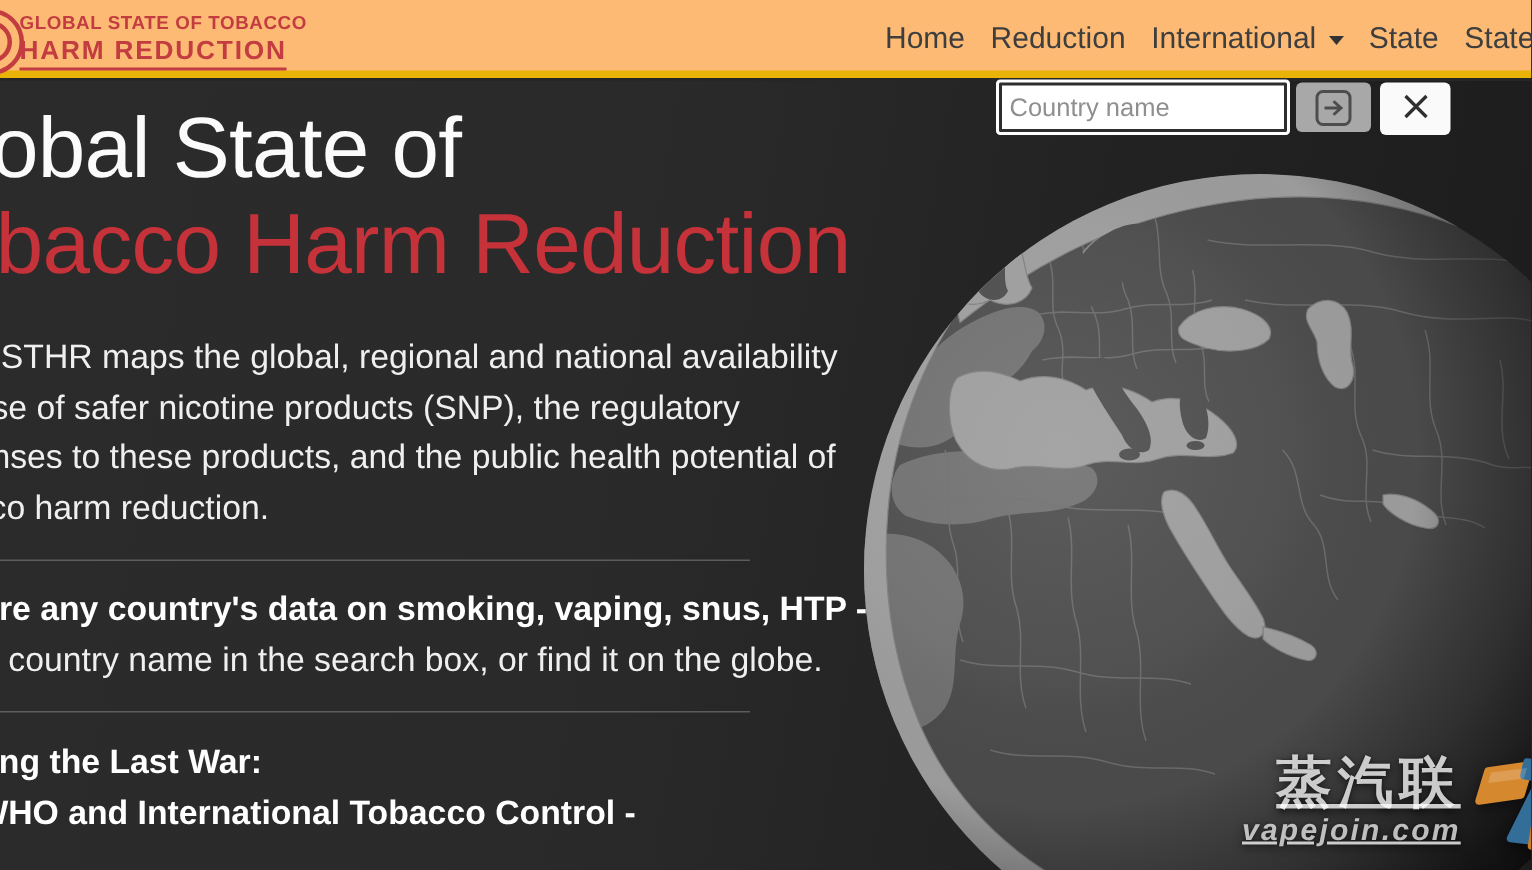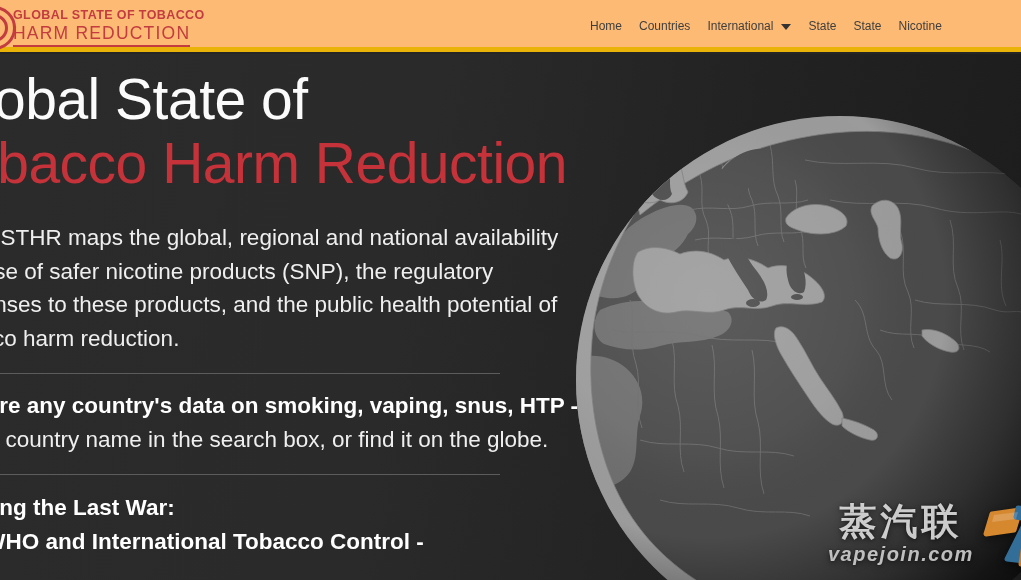--- a/index.html
+++ b/index.html
@@ -9,24 +9,24 @@
   
   .header{position:absolute;left:0;top:0;width:100%;height:52px;background:#fdba74;
           border-bottom:5px solid #eab308;box-sizing:border-box;}
   .logo{position:absolute;left:13px;top:5px;}
   .logo-mark{position:absolute;left:-41px;top:1px;width:44px;height:44px;border:3px solid #c23c40;
              border-radius:50%;box-sizing:border-box;}
   .logo-mark::before{content:"";position:absolute;left:5px;top:5px;right:5px;bottom:5px;
              border:3px solid #c23c40;border-radius:50%;}
   .logo-text{color:#c23c40;line-height:1;}
   .logo-line1{font-size:12.5px;font-weight:bold;letter-spacing:.4px;margin-top:4px;}
-  .logo-line2{font-size:17.5px;font-weight:normal;letter-spacing:1.2px;margin-top:3px;
+  .logo-line2{font-size:17.5px;font-weight:bold;letter-spacing:1.2px;margin-top:3px;
               padding-bottom:3px;border-bottom:2px solid #c23c40;display:inline-block;}
   .nav{position:absolute;left:590px;top:0;height:52px;display:flex;align-items:center;gap:17px;white-space:nowrap;}
-  .nav-item{font-size:12px;color:#3e3e3e;cursor:pointer;display:flex;align-items:center;}
+  .nav-item{font-size:20px;color:#3e3e3e;cursor:pointer;display:flex;align-items:center;}
   .caret{display:inline-block;width:0;height:0;border-left:5px solid transparent;
          border-right:5px solid transparent;border-top:6px solid #333;margin-left:8px;position:relative;top:1px;}
 
   
   .hero{position:absolute;left:0;top:54px;width:1021px;height:526px;
         background:linear-gradient(100deg,#2b2b2b 0%,#2a2a2a 40%,#222222 70%,#1c1c1c 100%);}
 
   
   .search-bar{position:absolute;left:666px;top:1px;display:flex;align-items:flex-start;gap:6px;z-index:30;}
   .search-input{width:178px;height:29px;border:2px solid #2e2e2e;box-shadow:0 0 0 2px #ffffff;
@@ -51,22 +51,22 @@
   .title-red{color:#c63239;}
   .para{font-size:22.5px;line-height:33.5px;color:#efefef;}
   .p-intro{margin-top:26px;}
   .p-hint{margin-top:15px;}
   .p-report{margin-top:16px;}
   .bold{font-weight:bold;color:#ffffff;}
   .divider{margin:18px 0 0 0;border:none;border-top:1.6px solid #5c5c5c;width:562px;}
 
   
   .watermark{position:absolute;left:828px;top:448px;display:flex;align-items:flex-start;gap:8px;z-index:20;}
-  .wm-text{text-align:center;color:rgba(255,255,255,.78);
-           text-shadow:0 2px 6px rgba(0,0,0,.55),0 0 2px rgba(0,0,0,.4);}
+  .wm-text{text-align:right;color:rgba(255,255,255,.78);
+           text-shadow:0 2px 6px rgba(0,0,0,.55),0 0 2px rgba(0,0,0,.4);text-decoration:underline;}
   .wm-cjk{font-size:37px;font-weight:bold;letter-spacing:4px;line-height:1.1;}
   .wm-domain{font-size:20px;font-weight:bold;font-style:italic;letter-spacing:1.5px;margin-top:0;
              color:rgba(255,255,255,.72);}
   .wm-logo{filter:drop-shadow(0 3px 4px rgba(0,0,0,.45));margin-top:2px;}
 </style>
 </head>
 <body>
 
 <div class="page">
 
@@ -76,21 +76,21 @@
       <div class="logo-text">
         <div class="logo-line1">GLOBAL STATE OF TOBACCO</div>
         <div class="logo-line2">HARM REDUCTION</div>
       </div>
     </div>
     <nav class="nav">
       <span class="nav-item">
           <span>Home</span>
         </span>
       <span class="nav-item">
-          <span>Countries</span>
+          <span>Reduction</span>
         </span>
       <span class="nav-item">
           <span>International</span>
           <span class="caret"></span>
         </span>
       <span class="nav-item">
           <span>State</span>
         </span>
       <span class="nav-item">
           <span>State</span>
@@ -197,20 +197,37 @@
                    C740,278 732,266 726,254 C722,248 722,244 726,240 Z"></path>
           <ellipse cx="753" cy="303" rx="7" ry="4"></ellipse>
           <path d="M788,262 L800,260 C804,270 808,282 804,292 C798,296 790,290 788,280 C786,272 786,266 788,262 Z"></path>
           <ellipse cx="797" cy="297" rx="6" ry="3"></ellipse>
         </g>
 
         <rect x="500" y="54" width="521" height="526" fill="url(#shade)"></rect>
       </g>
     </svg>
 
+    <div class="search-bar">
+      <input class="search-input" type="text" placeholder="Country name" style="">
+      <button class="btn-go">
+        <span class="go-box">
+          <svg width="14" height="12" viewBox="0 0 14 12">
+              <path d="M1,6 H11 M7,1.5 L12,6 L7,10.5" stroke="#4d4d4d" stroke-width="2" fill="none"></path>
+            </svg>
+        </span>
+      </button>
+      <button class="btn-close">
+        <span>
+          <svg width="20" height="20" viewBox="0 0 20 20">
+              <path d="M3,3 L17,17 M17,3 L3,17" stroke="#2f2f2f" stroke-width="2.2" fill="none"></path>
+            </svg>
+        </span>
+      </button>
+    </div>
 
     <div class="content">
       <h1 class="hero-title" style="margin:0;">
         <div class="line title-white">Global State of</div>
         <div class="line title-red">Tobacco Harm Reduction</div>
       </h1>
 
       <div class="para p-intro">
         <div class="line">The GSTHR maps the global, regional and national availability</div>
         <div class="line">and use of safer nicotine products (SNP), the regulatory</div>

